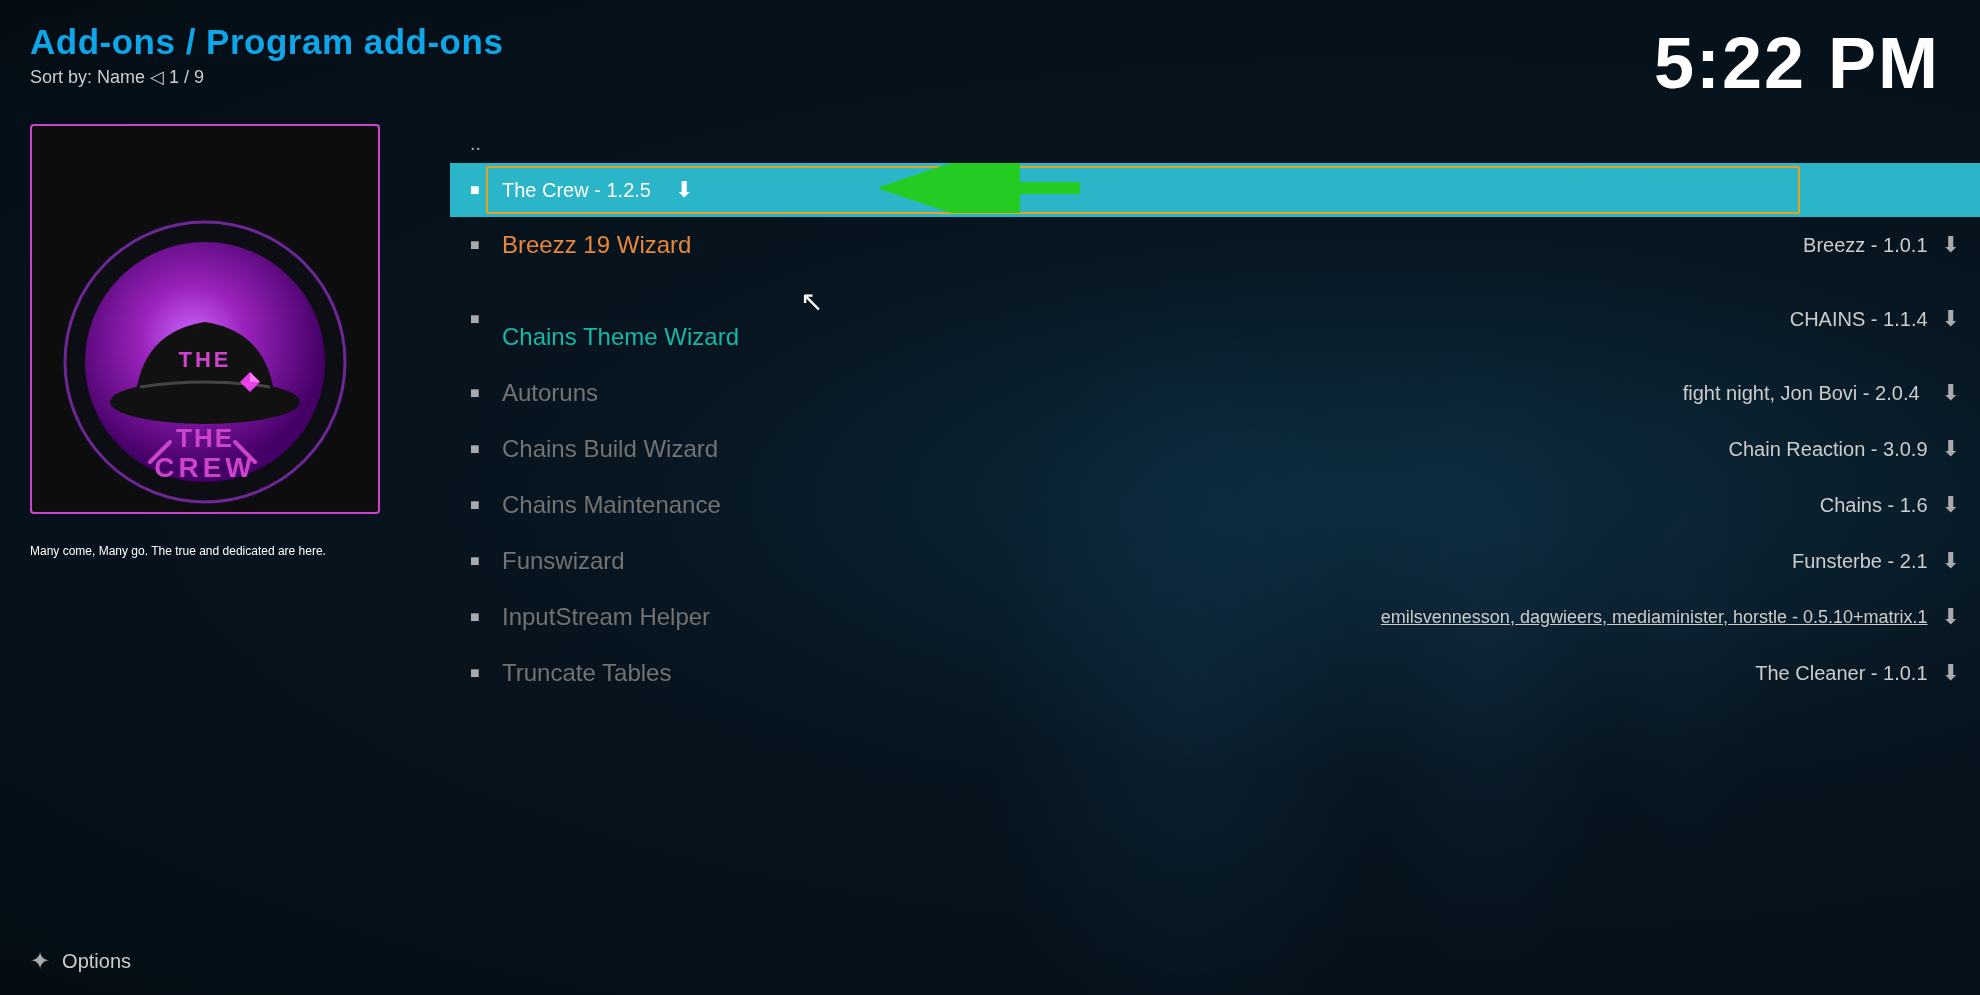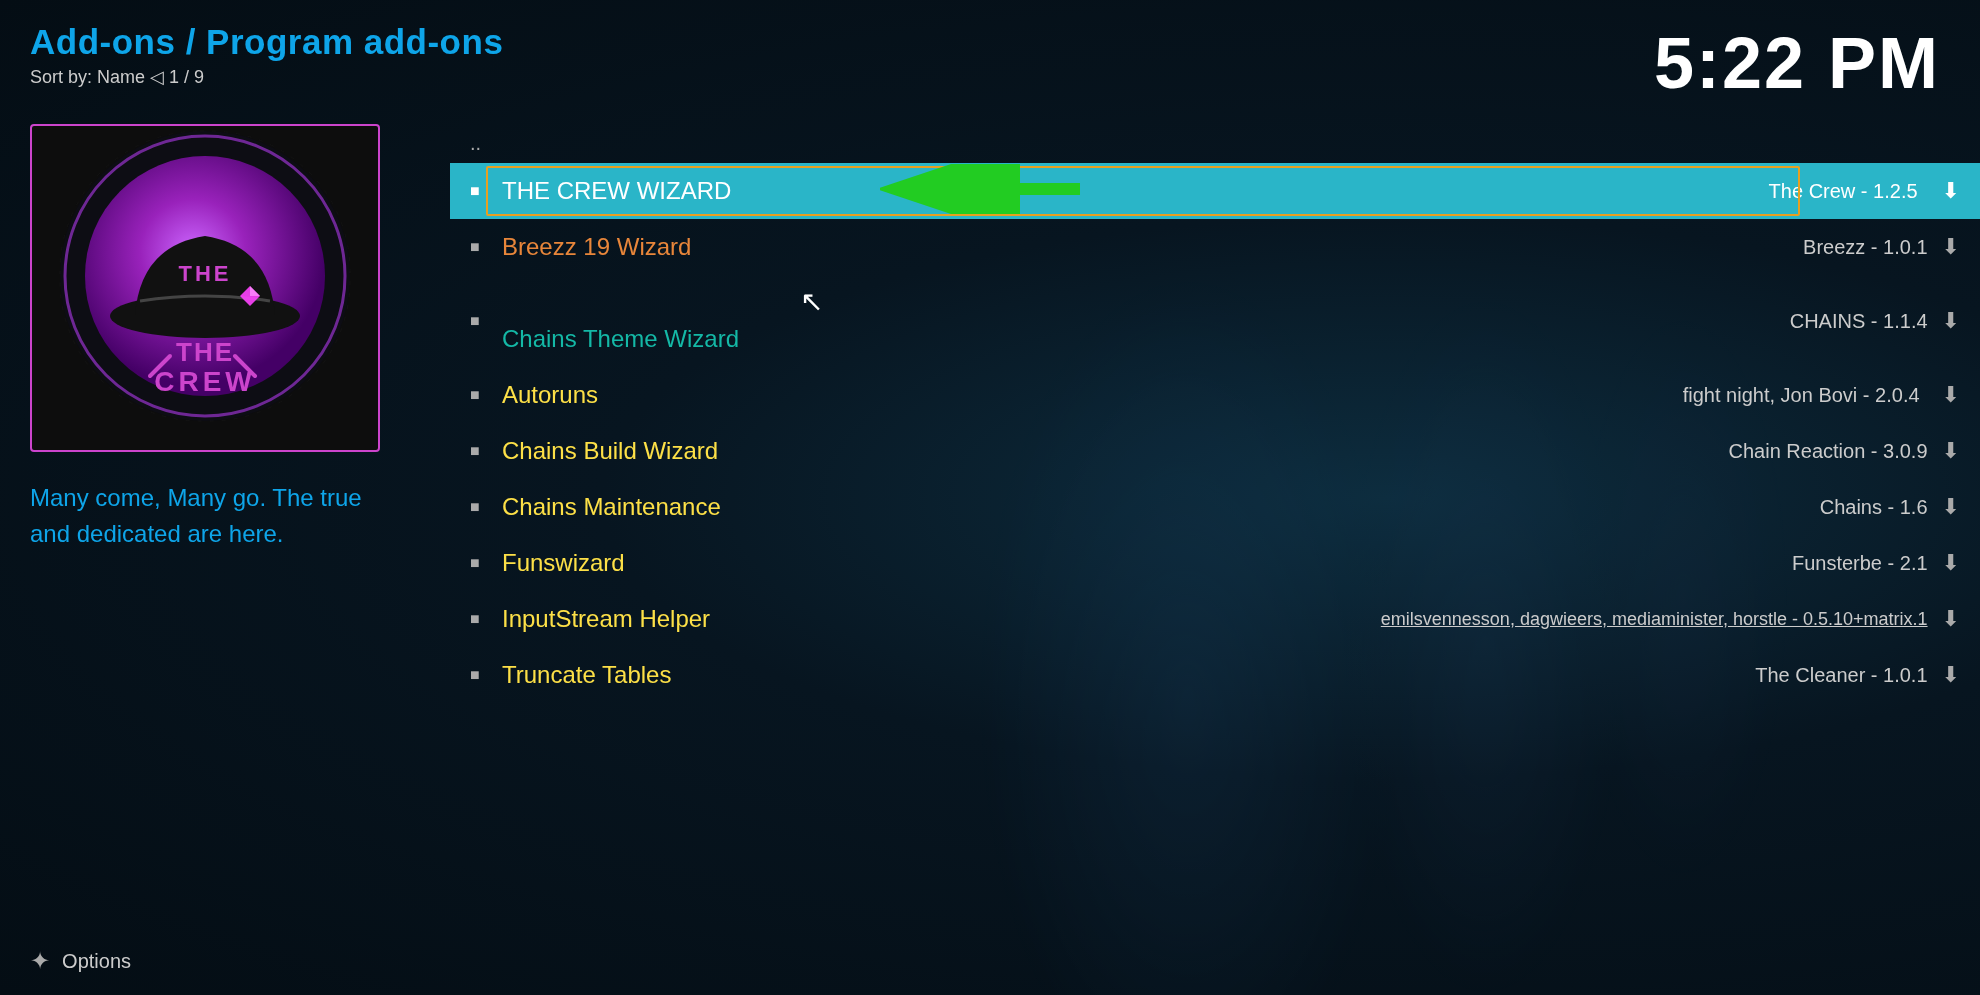--- a/index.html
+++ b/index.html
@@ -82,41 +82,41 @@
       width: 430px;
       min-width: 430px;
       padding: 10px 30px 20px 30px;
       display: flex;
       flex-direction: column;
       align-items: flex-start;
     }
 
     .addon-thumbnail {
       width: 350px;
-      height: 328px;
+      height: 390px;
       border: 2px solid #cc44cc;
       border-radius: 4px;
       background: #0d0d0d;
       display: flex;
-      align-items: flex-start;
+      align-items: flex-end;
       justify-content: center;
       overflow: hidden;
       position: relative;
     }
 
     
     .crew-logo {
       width: 300px;
       height: 300px;
     }
 
     .addon-description {
       margin-top: 28px;
-      color: #0ea5e9;
-      font-size: 24px;
+      color: #ffffff;
+      font-size: 12px;
       line-height: 1.5;
       max-width: 350px;
     }
 
     
     .options-bar {
       position: absolute;
       bottom: 20px;
       left: 30px;
       display: flex;
@@ -166,21 +166,21 @@
       font-size: 16px;
       margin-right: 16px;
       min-width: 16px;
     }
 
     .list-item.selected .bullet {
       color: #ffffff;
     }
 
     .list-item .item-name {
-      color: #fde047;
+      color: #737373;
       font-size: 24px;
       flex: 1;
     }
 
     .list-item.selected .item-name {
       color: #ffffff;
       font-weight: 500;
     }
 
     .list-item .item-name.orange {
@@ -299,21 +299,20 @@
     </div>
 
     <div class="right-panel">
 
       <div class="back-item">
         <span>..</span>
       </div>
 
       <div class="list-item selected" style="position:relative;">
         <span class="bullet">■</span>
-        <span class="item-name">THE CREW WIZARD</span>
 
         <div class="selection-box"></div>
 
         <div style="position:absolute; left: 430px; top:50%; transform:translateY(-50%); pointer-events:none; z-index:10;">
           <svg width="200" height="50" viewBox="0 0 200 50" xmlns="http://www.w3.org/2000/svg">
             <defs>
               <marker id="arrowhead" markerWidth="12" markerHeight="8" refX="10" refY="4" orient="auto">
                 <polygon points="0 0, 12 4, 0 8" fill="#22cc22"></polygon>
               </marker>
             </defs>

